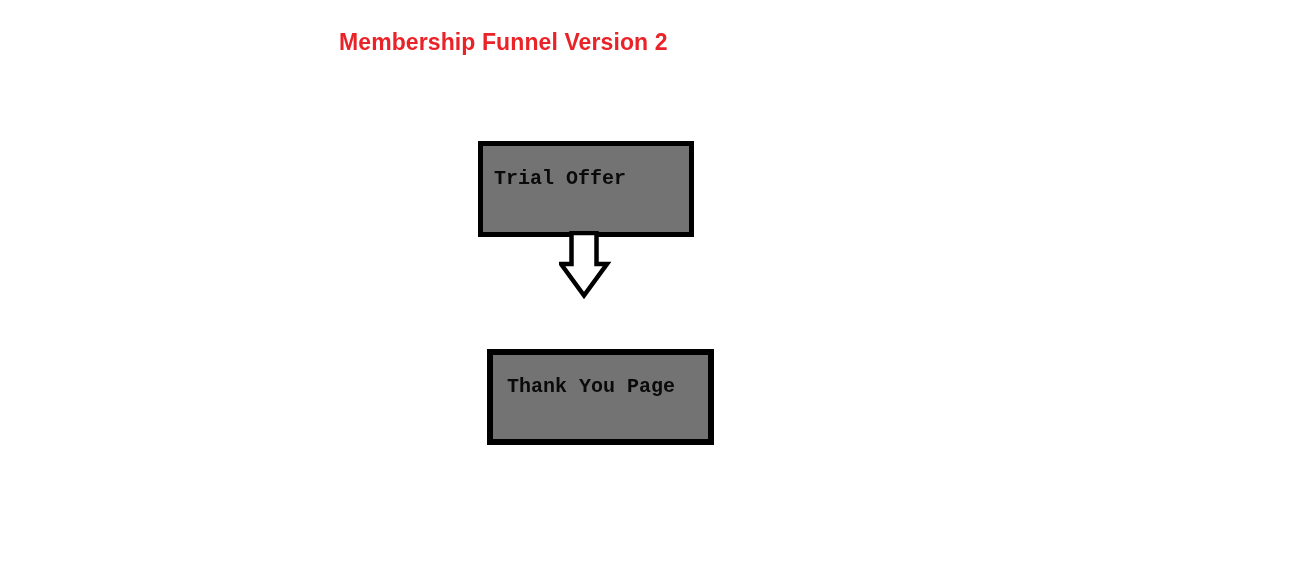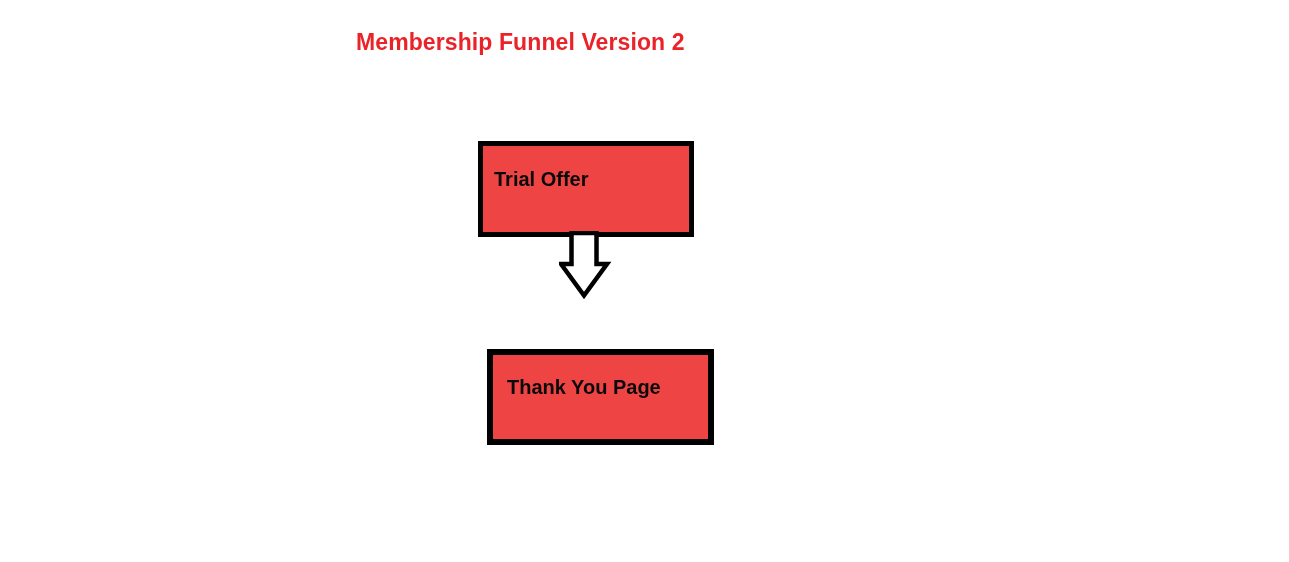--- a/index.html
+++ b/index.html
@@ -17,37 +17,38 @@
     position: relative;
     width: 1289px;
     height: 562px;
     background: #ffffff;
     overflow: hidden;
   }
 
   
   #diagram-title {
     position: absolute;
-    left: 356px;
+    left: 339px;
     top: 28px;
     font-size: 23px;
     font-weight: bold;
     line-height: 28px;
     letter-spacing: 0.1px;
     color: #ea2328;
     white-space: nowrap;
   }
 
   
   .flow-node {
     position: absolute;
     box-sizing: border-box;
-    background: #ef4444;
+    background: #737373;
     border-style: solid;
     border-color: #000000;
+    font-family: Liberation Mono, monospace;
   }
 
   #node-trial-offer {
     left: 478px;
     top: 141px;
     width: 216px;
     height: 96px;
     border-width: 5px;
   }
 

